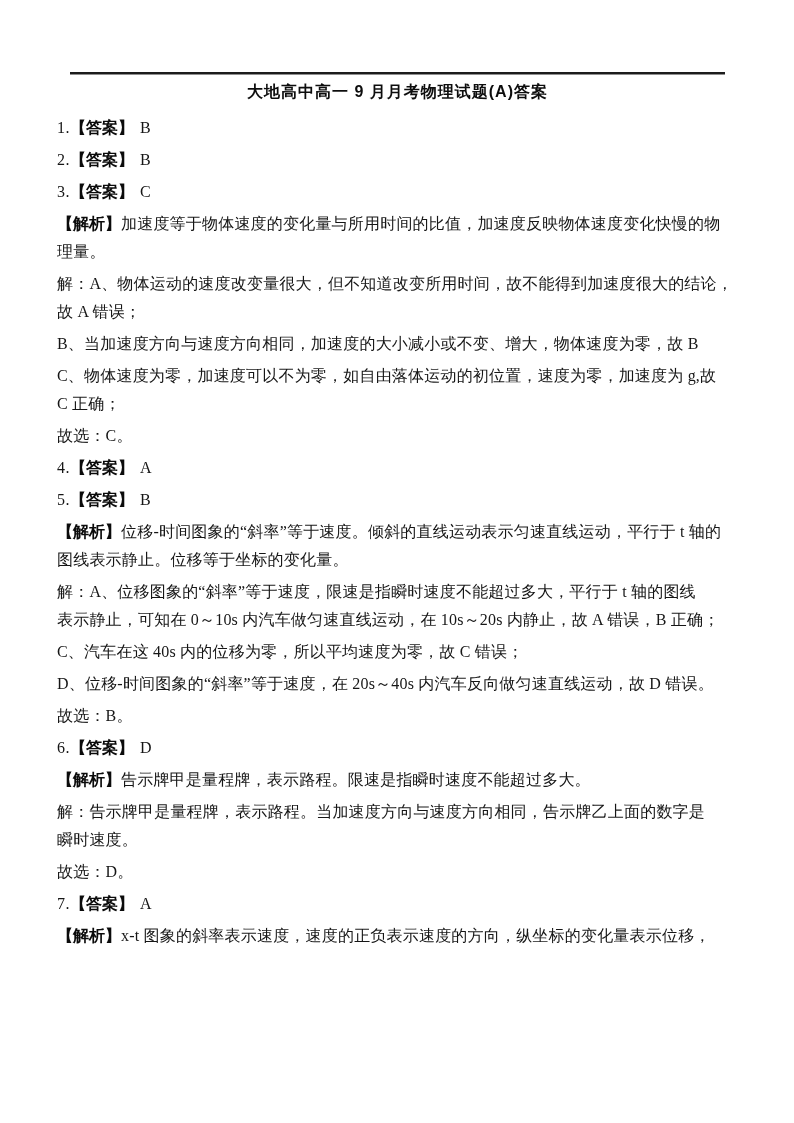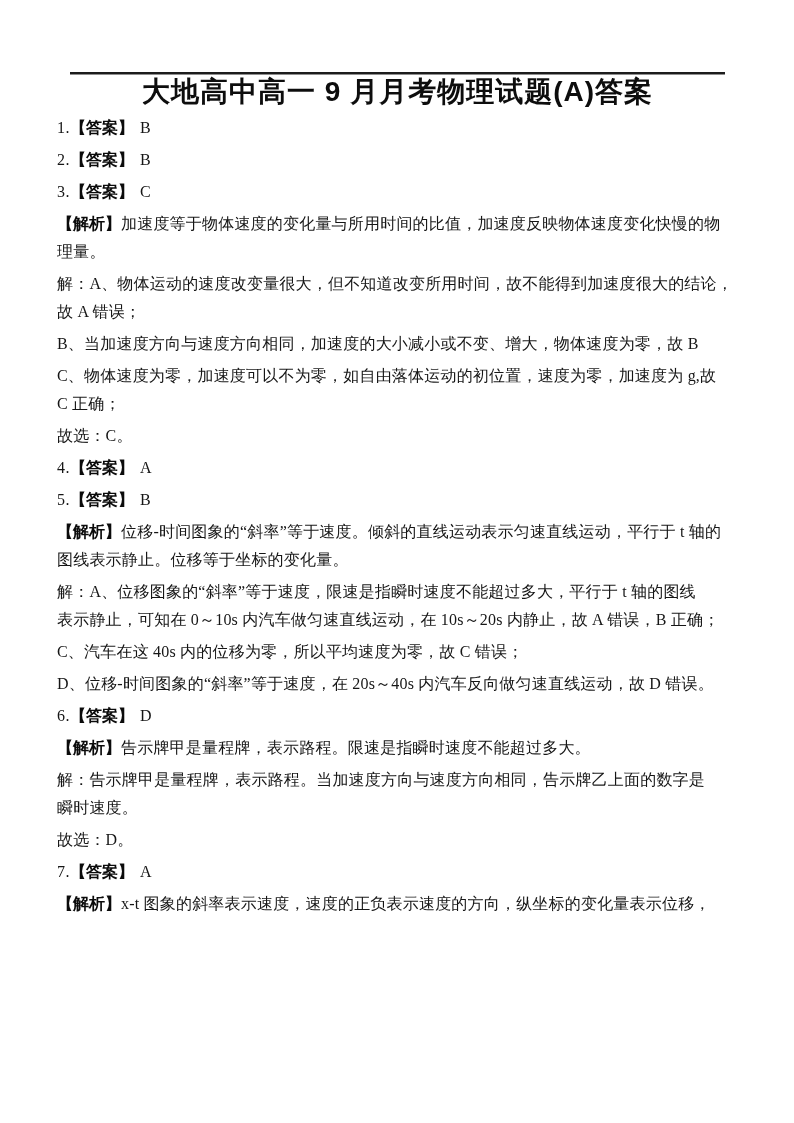--- a/index.html
+++ b/index.html
@@ -22,21 +22,21 @@
     background: #1c1c1c;
     border-bottom: 1px solid #8f8f8f;
   }
   .title {
     position: absolute;
     left: 70px; top: 79px;
     width: 655px;
     margin: 0;
     text-align: center;
     font-family: "Liberation Sans", "DejaVu Sans", sans-serif;
-    font-size: 28px;
+    font-size: 16px;
     line-height: 26px;
     font-weight: 700;
     letter-spacing: 1px;
     color: #0d0d0d;
   }
   .content {
     position: absolute;
     left: 57px; top: 114px;
     width: 682px;
     font-size: 16px;
@@ -109,20 +109,23 @@
         <div class="line"><span class="txt">解：A、位移图象的“斜率”等于速度，限速是指瞬时速度不能超过多大，平行于 t 轴的图线</span></div>
         <div class="line"><span class="txt">表示静止，可知在 0～10s 内汽车做匀速直线运动，在 10s～20s 内静止，故 A 错误，B 正确；</span></div>
       </div>
       <div class="block">
         <div class="line"><span class="txt">C、汽车在这 40s 内的位移为零，所以平均速度为零，故 C 错误；</span></div>
       </div>
       <div class="block">
         <div class="line"><span class="txt">D、位移-时间图象的“斜率”等于速度，在 20s～40s 内汽车反向做匀速直线运动，故 D 错误。</span></div>
       </div>
       <div class="block">
+        <div class="line"><span class="txt">故选：B。</span></div>
+      </div>
+      <div class="block">
         <div class="line"><span class="num">6.</span><span class="tag">【答案】</span><span class="val">D</span></div>
       </div>
       <div class="block">
         <div class="line"><span class="tag">【解析】</span><span class="txt">告示牌甲是量程牌，表示路程。限速是指瞬时速度不能超过多大。</span></div>
       </div>
       <div class="block">
         <div class="line"><span class="txt">解：告示牌甲是量程牌，表示路程。当加速度方向与速度方向相同，告示牌乙上面的数字是</span></div>
         <div class="line"><span class="txt">瞬时速度。</span></div>
       </div>
       <div class="block">

